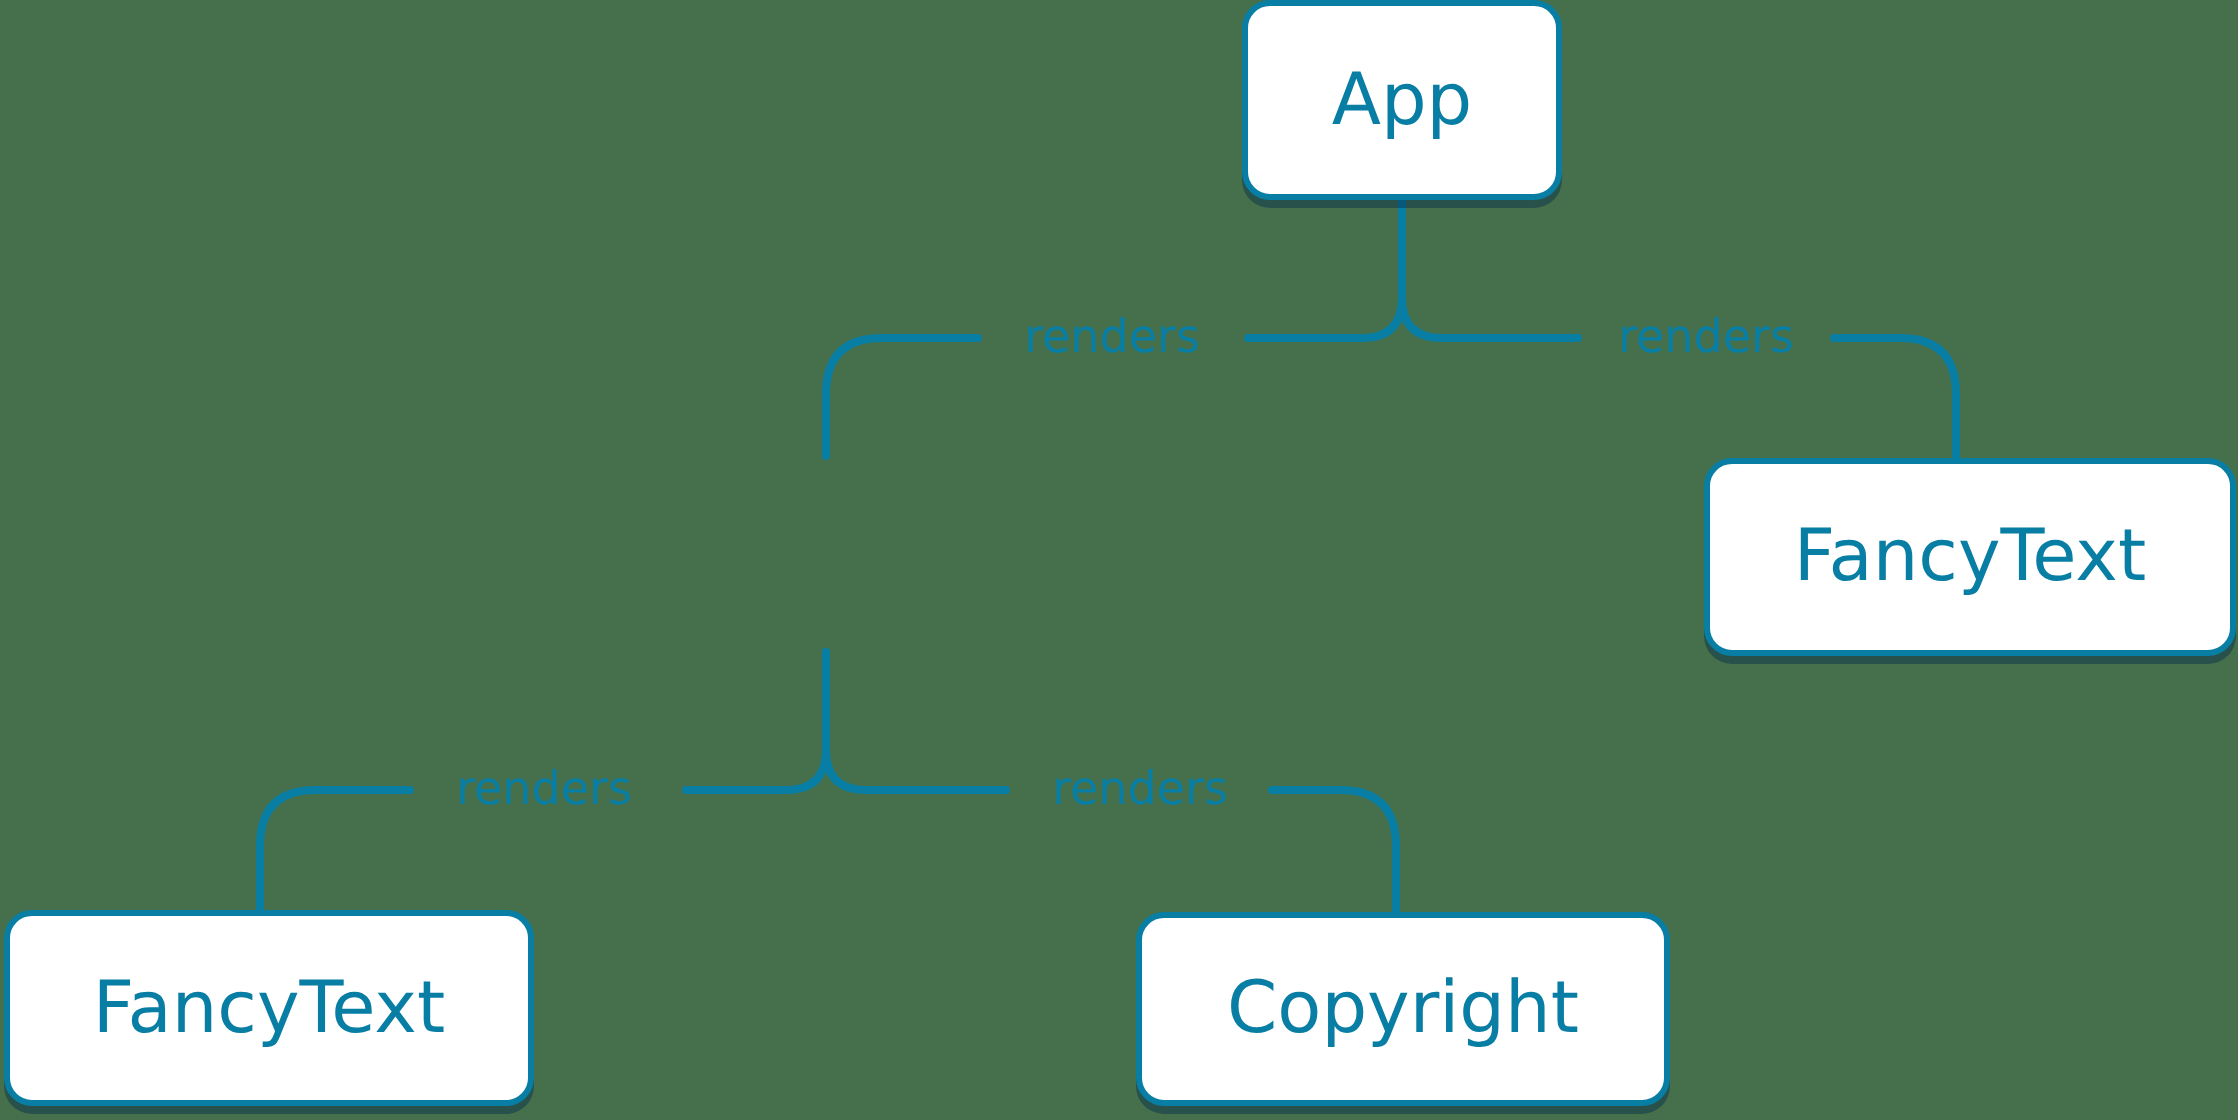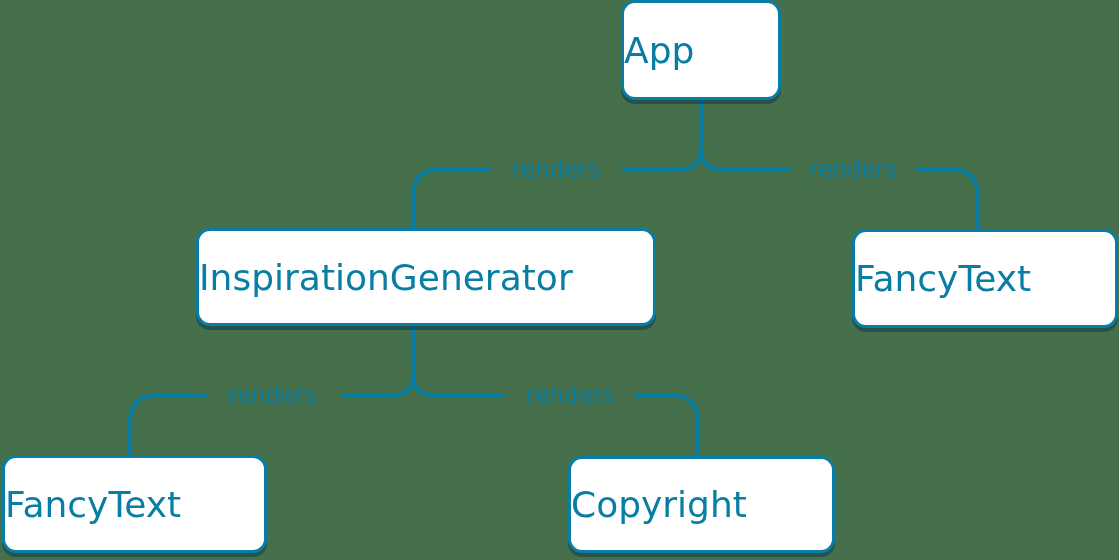--- a/index.html
+++ b/index.html
@@ -29,20 +29,21 @@
     stroke-linecap: round;
   }
   .node {
     position: absolute;
     background: #FFFFFF;
     border: 3.5px solid var(--accent, #087EA4);
     border-radius: 14px;
     box-shadow: 0 4px 0 rgba(5, 45, 75, 0.45);
     display: flex;
     align-items: center;
+    justify-content: center;
     box-sizing: border-box;
   }
   .node-label {
     color: var(--accent, #087EA4);
     font-size: 36px;
     font-weight: normal;
     white-space: nowrap;
   }
   .node-app            { left: 621px; top: 0px;   width: 160px; height: 100px; }
   .node-inspiration    { left: 196px; top: 228px; width: 460px; height: 98px;  }
@@ -70,23 +71,20 @@
     <path d="M 701 100 L 701 149 Q 701 169 681 169 L 624 169 M 489 169 L 441 169 Q 413 169 413 197 L 413 228"></path>
     <path d="M 701 100 L 701 149 Q 701 169 721 169 L 789 169 M 917 169 L 950 169 Q 978 169 978 197 L 978 229"></path>
     <path d="M 413 326 L 413 375 Q 413 395 393 395 L 343 395 M 205 395 L 158 395 Q 130 395 130 423 L 130 455"></path>
     <path d="M 413 326 L 413 375 Q 413 395 433 395 L 503 395 M 636 395 L 670 395 Q 698 395 698 423 L 698 456"></path>
   </svg>
 
   <div class="node node-app">
     <span class="node-label">App</span>
   </div>
 
-  <div class="node node-inspiration">
-    <span class="node-label">InspirationGenerator</span>
-  </div>
 
   <div class="node node-fancytext-top">
     <span class="node-label">FancyText</span>
   </div>
 
   <div class="node node-fancytext-bot">
     <span class="node-label">FancyText</span>
   </div>
 
   <div class="node node-copyright">

